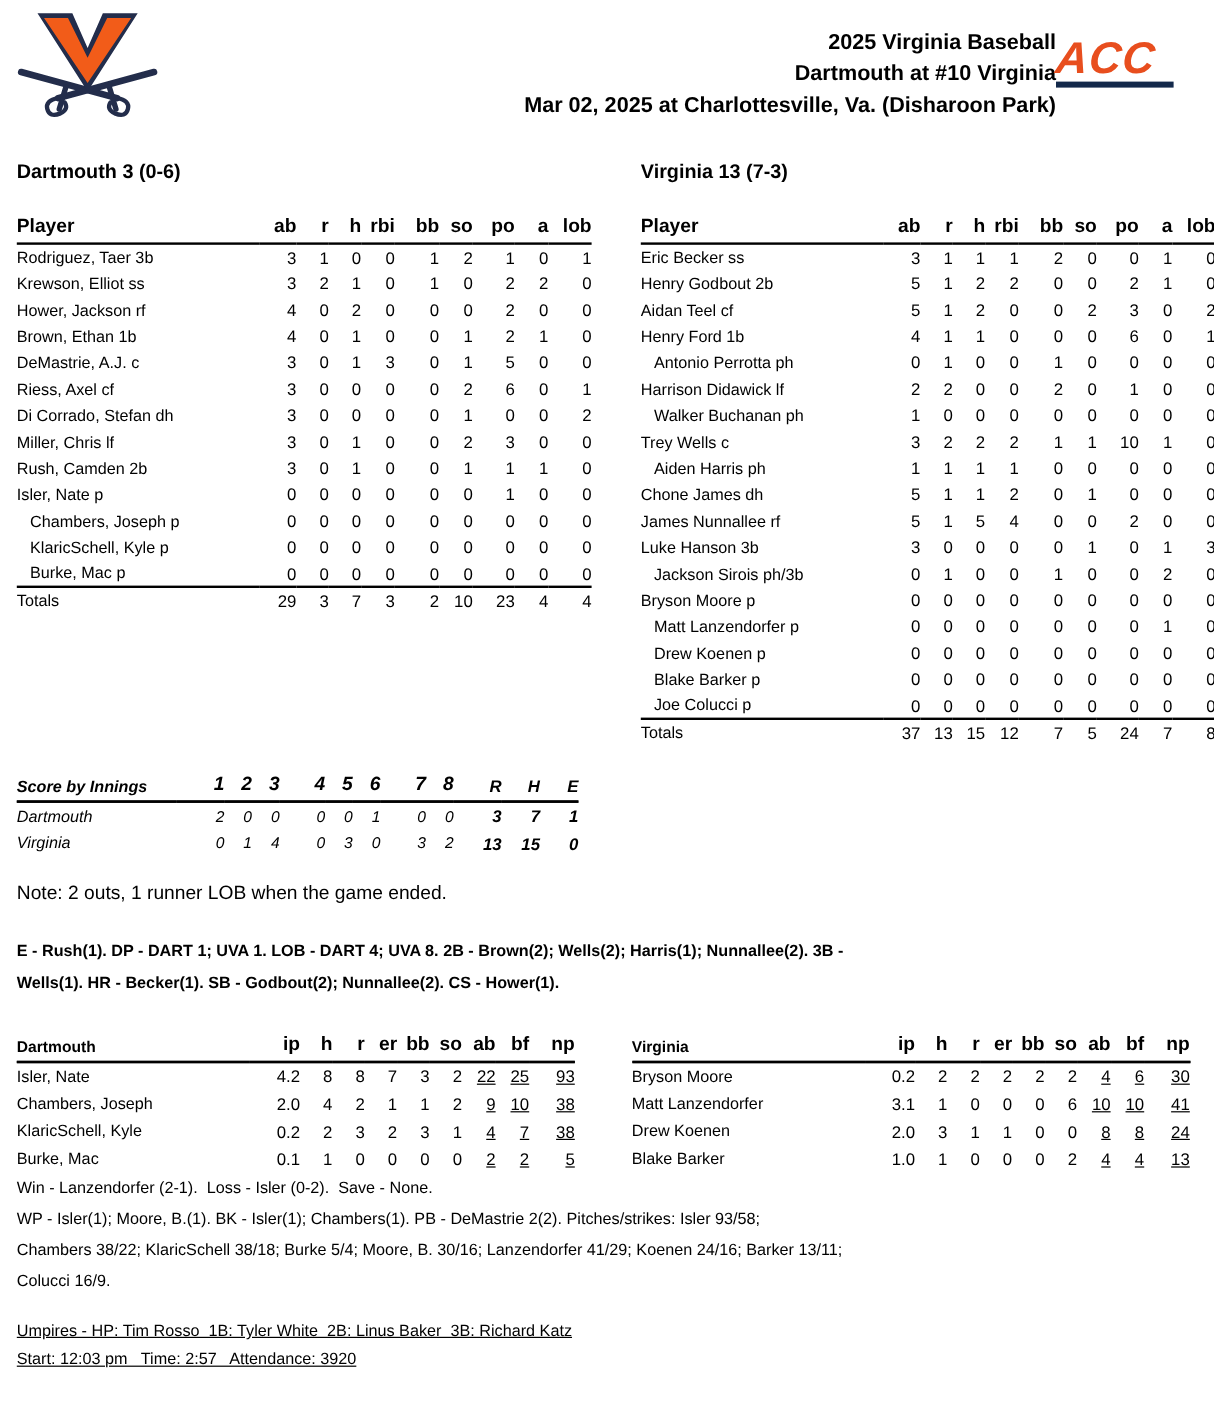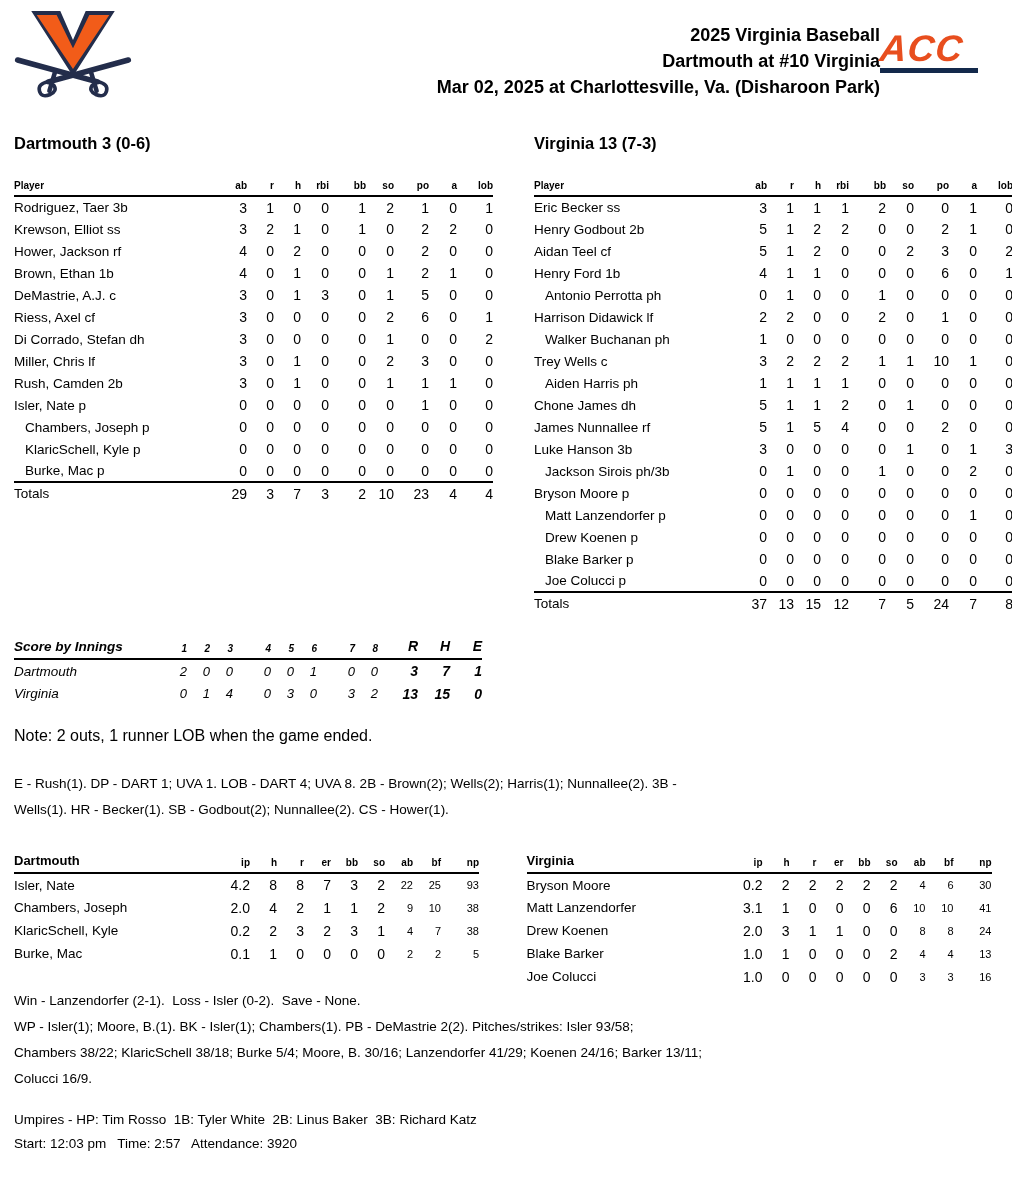--- a/index.html
+++ b/index.html
@@ -60,21 +60,21 @@
   .pitching-section{margin-top:30px;}
   .team-heading{font-size:16.5px;font-weight:bold;}
 
   
   table.stat-table{
     border-collapse:collapse;
     table-layout:fixed;
   }
   .stat-table th{
     text-align:right;
-    font-size:10px;
+    font-size:16px;
     font-weight:bold;
     border-bottom:2px solid #000;
     padding:0 0 4px 0;
     vertical-align:bottom;
   }
   .stat-table th.name{text-align:left;}
   .stat-table td{
     text-align:right;
     font-size:14px;
     height:22px;
@@ -105,43 +105,43 @@
   .pitching th:nth-child(2){width:42px}
   .pitching th:nth-child(3){width:27px}
   .pitching th:nth-child(4){width:27px}
   .pitching th:nth-child(5){width:27px}
   .pitching th:nth-child(6){width:27px}
   .pitching th:nth-child(7){width:27px}
   .pitching th:nth-child(8){width:28px}
   .pitching th:nth-child(9){width:28px}
   .pitching th:nth-child(10){width:38px}
   .pitching td{height:23px;}
-  .pitching tbody td:nth-child(n+8){font-size:11px;}
+  .pitching tbody td:nth-child(n+8){font-size:14px;text-decoration:underline;}
 
   
   .linescore{width:468px;margin-top:24px;font-style:italic;}
   .linescore th.name{font-size:13.5px;}
   .linescore th:nth-child(2){width:40px}
   .linescore th:nth-child(3),.linescore th:nth-child(4),
   .linescore th:nth-child(6),.linescore th:nth-child(7),
   .linescore th:nth-child(9){width:23px}
   .linescore th:nth-child(5),.linescore th:nth-child(8){width:38px}
   .linescore th:nth-child(10){width:40px}
   .linescore th:nth-child(11),.linescore th:nth-child(12){width:32px}
   .linescore td{font-size:13px;height:23px;}
   .linescore th:nth-child(n+10),.linescore td:nth-child(n+10){font-weight:bold;font-size:14px;}
   .linescore td.name{font-weight:normal;}
 
   
   .note-line{margin-top:22px;font-size:16px;white-space:pre-wrap;}
   .para{font-size:13.5px;line-height:26px;white-space:pre-wrap;}
-  .game-notes{margin-top:26px;}
+  .game-notes{margin-top:26px;font-weight:bold;}
   .decisions{}
   .footer-block{margin-top:16px;}
-  .footer-line{font-size:13.5px;line-height:24px;white-space:pre-wrap;}
+  .footer-line{font-size:13.5px;line-height:24px;white-space:pre-wrap;text-decoration:underline;}
 </style>
 </head>
 <body>
 
 <div class="page">
 
   <div class="header">
     <svg class="v-logo" viewBox="0 0 130 112" aria-hidden="true">
       <g>
         <g id="sab">
@@ -787,32 +787,20 @@
             <td class="num">1.0</td>
             <td class="num">1</td>
             <td class="num">0</td>
             <td class="num">0</td>
             <td class="num">0</td>
             <td class="num">2</td>
             <td class="num">4</td>
             <td class="num">4</td>
             <td class="num">13</td>
           </tr>
-          <tr>
-            <td class="name">Joe Colucci</td>
-            <td class="num">1.0</td>
-            <td class="num">0</td>
-            <td class="num">0</td>
-            <td class="num">0</td>
-            <td class="num">0</td>
-            <td class="num">0</td>
-            <td class="num">3</td>
-            <td class="num">3</td>
-            <td class="num">16</td>
-          </tr>
         </tbody>
       </table>
   </div>
 
   <div class="para decisions">Win - Lanzendorfer (2-1).  Loss - Isler (0-2).  Save - None.</div>
   <div class="para">WP - Isler(1); Moore, B.(1). BK - Isler(1); Chambers(1). PB - DeMastrie 2(2). Pitches/strikes: Isler 93/58;
 Chambers 38/22; KlaricSchell 38/18; Burke 5/4; Moore, B. 30/16; Lanzendorfer 41/29; Koenen 24/16; Barker 13/11;
 Colucci 16/9.</div>
 
   <div class="footer-block">

